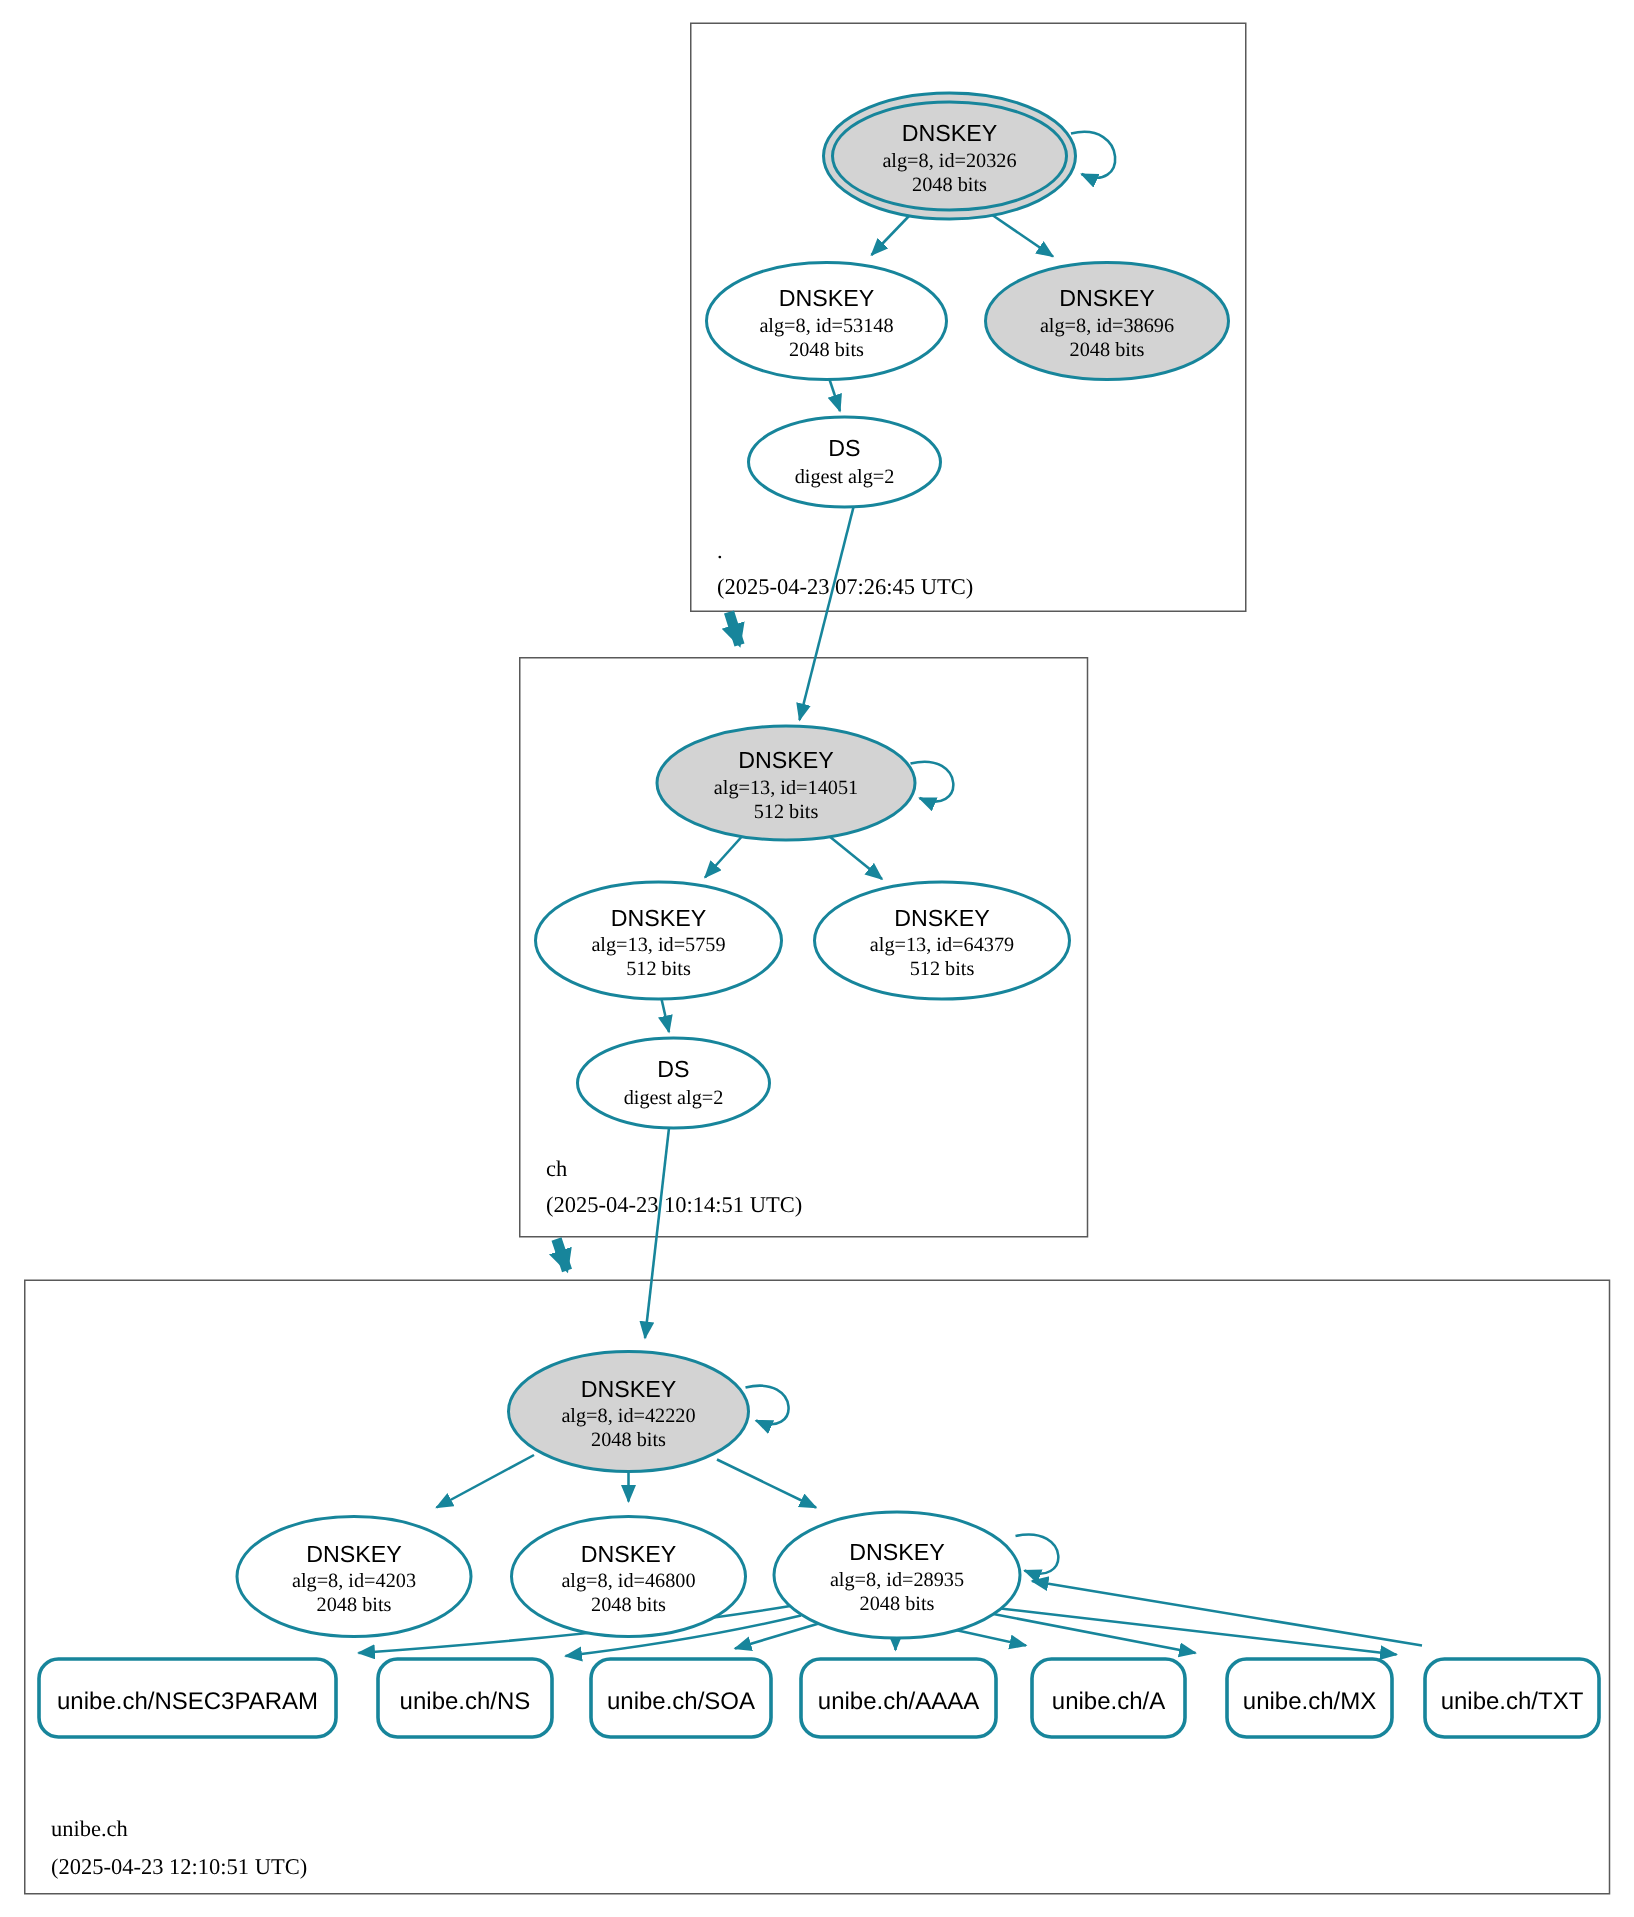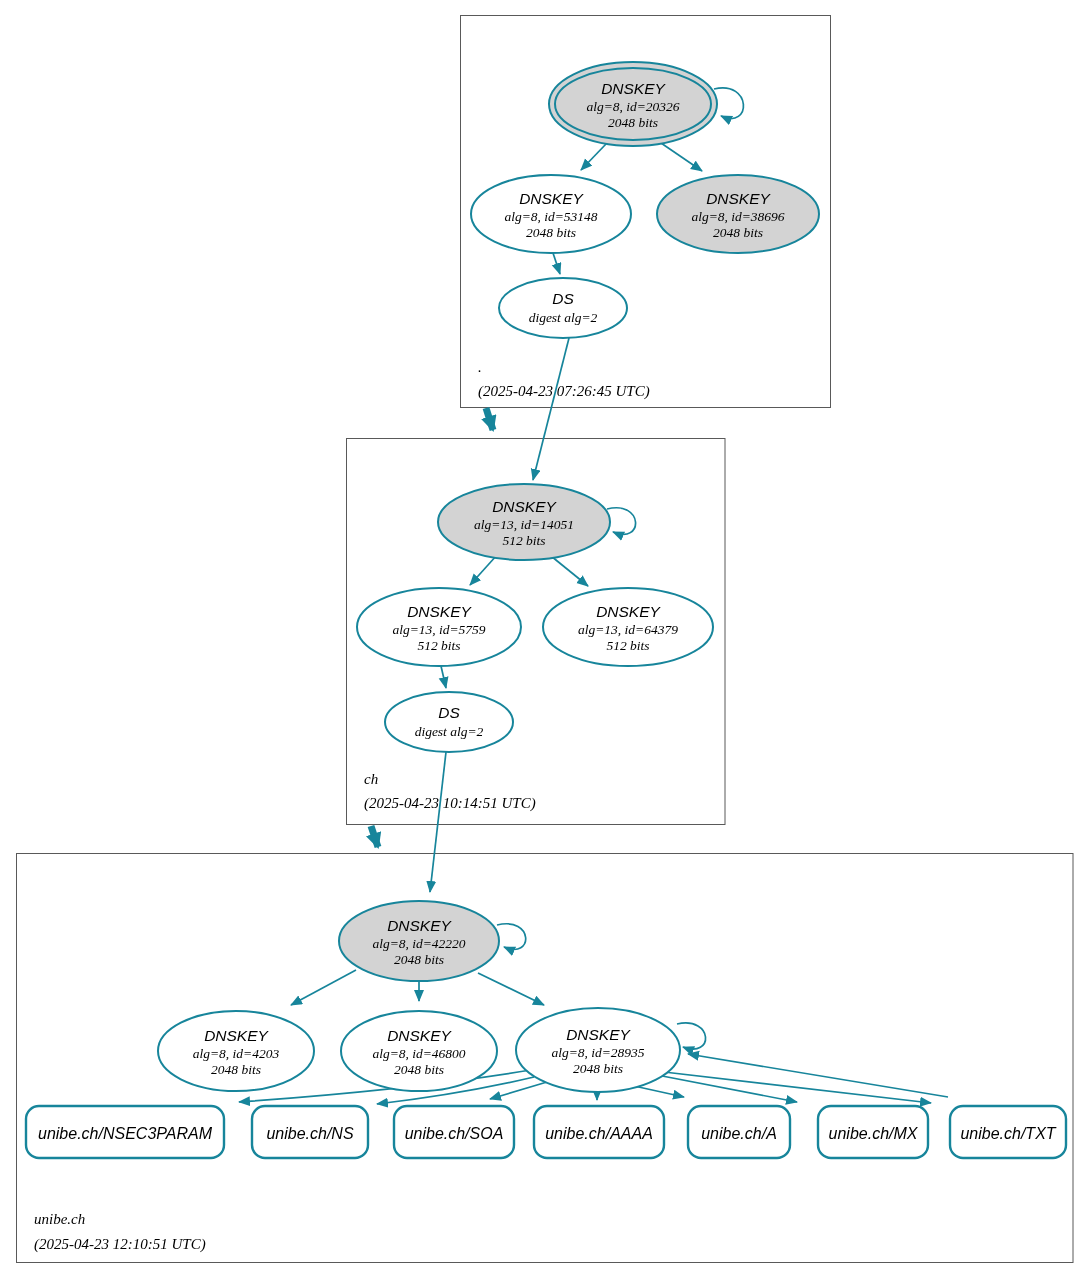--- a/index.html
+++ b/index.html
@@ -1,16 +1,16 @@
 <!DOCTYPE html>
 <html><head>
 <meta charset="utf-8">
 <style>
   html,body{margin:0;padding:0;background:#ffffff;}
-  .canvas{position:relative;width:1089px;height:1278px;background:#ffffff;overflow:hidden;font-style:italic;}
+  .canvas{position:relative;width:1089px;height:1278px;background:#ffffff;overflow:hidden;}
   svg{display:block;}
   .zonebox{fill:#ffffff;stroke:#595959;stroke-width:1;}
   .edge{fill:none;stroke:#17859b;stroke-width:1.7;}
   .edge.thick{stroke-width:7;}
   .ell{stroke:#17859b;stroke-width:2;}
   .fill-ksk{fill:#d3d3d3;}
   .fill-plain{fill:#ffffff;}
   .rrbox{fill:#ffffff;stroke:#17859b;stroke-width:2.4;}
   .nt{font-family:"Liberation Sans",sans-serif;font-size:15.5px;fill:#000;text-anchor:middle;}
   .nd{font-family:"Liberation Serif",serif;font-size:13.5px;fill:#000;text-anchor:middle;}

